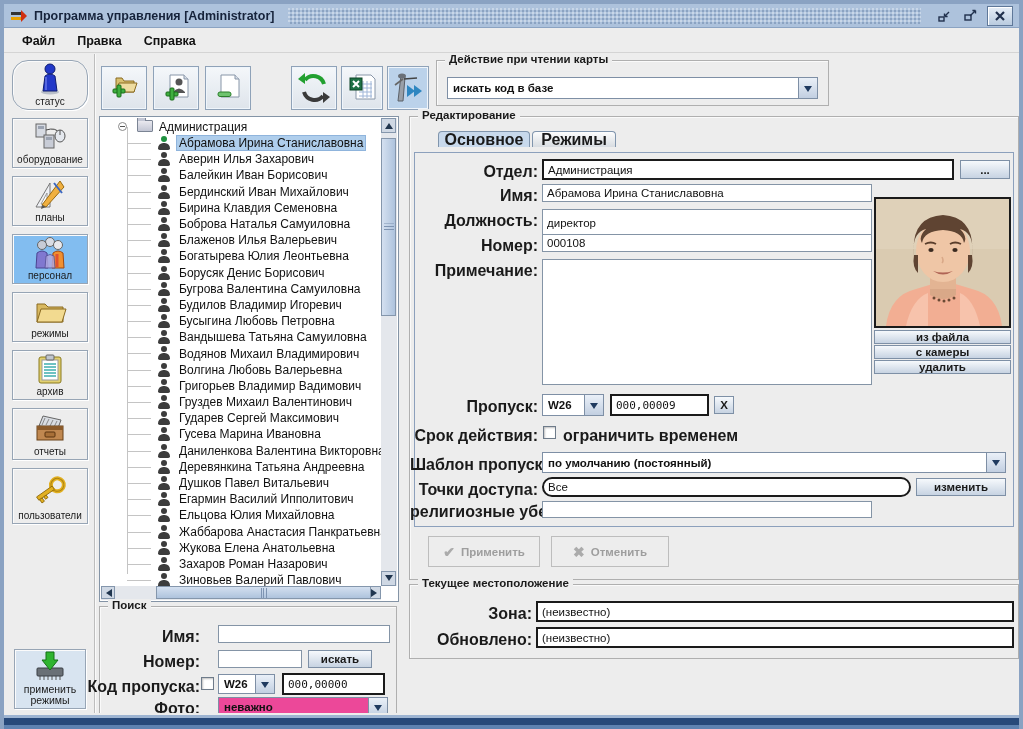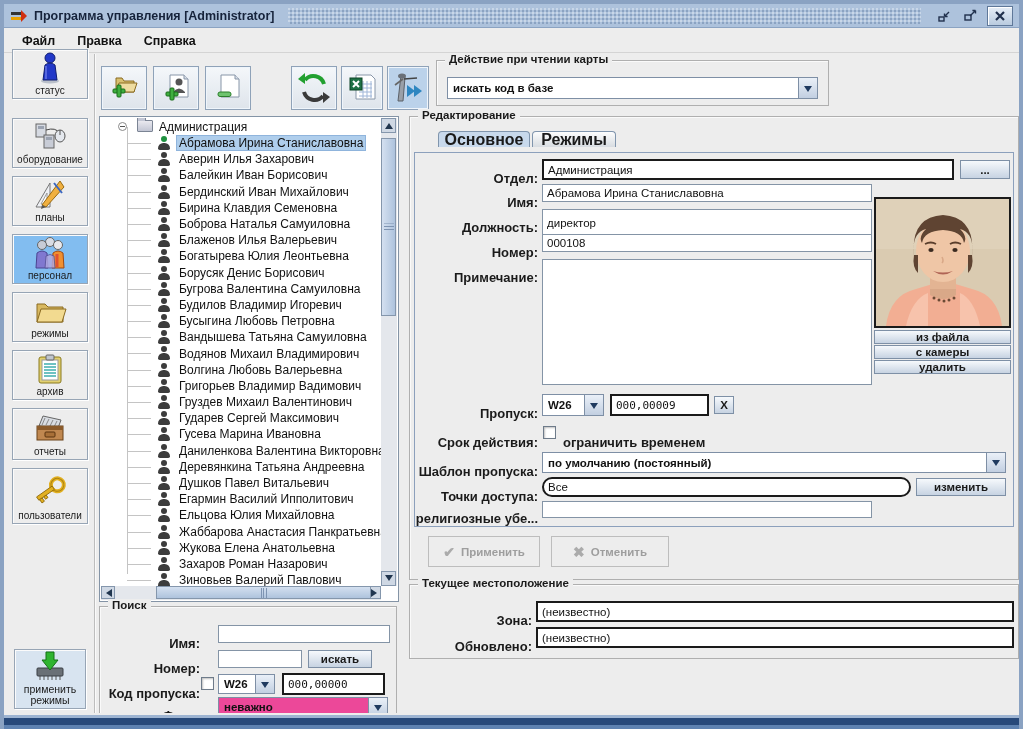--- a/index.html
+++ b/index.html
@@ -37,21 +37,21 @@
   
   .toolbtn{ position:absolute; top:62px; width:46px; height:44px;
     background:linear-gradient(#F4F7FA,#DEE4EB); border:1px solid #8FA2B8;
     box-shadow:inset 0 0 0 1px #EFF5FB; display:flex; align-items:center; justify-content:center;}
   .toolbtn.active{ background:#BBD2EA;}
   
   .gbox{ position:absolute; border:1px solid #AFAFAF; box-shadow:inset 1px 1px 0 #FAFAFA;}
   .gtitle{ position:absolute; top:-8px; left:8px; background:#EDEDED; padding:0 4px; font-size:11.5px;
     font-weight:bold; color:#1A1A1A; white-space:nowrap;}
   
-  .flabel{ position:absolute; font-size:13px; font-weight:bold; color:#1A1A1A; text-align:right; white-space:nowrap;margin-top:8px;}
+  .flabel{ position:absolute; font-size:16px; font-weight:bold; color:#1A1A1A; text-align:right; white-space:nowrap;}
   .field{ position:absolute; background:#fff; border:1px solid #8494A6; font-size:11.5px; color:#111;
     display:flex; align-items:center; padding:0 4px; overflow:hidden; white-space:nowrap;}
   .field.dark{ border:2px solid #1A1A1A;}
   .mono{ font-family:"DejaVu Sans Mono", monospace; font-size:11px;}
   .tarea{ position:absolute; background:#fff; border:1px solid #8494A6;}
   .btn{ position:absolute; background:linear-gradient(#F6F9FC,#C7D3E2); border:1px solid #7E90A6;
     font-size:11.5px; font-weight:bold; color:#1A1A1A; display:flex; align-items:center; justify-content:center; gap:6px;}
   .btn.disabled{ background:#EDEDED; border:1px solid #BDBDBD; color:#9E9E9E;}
   .combo{ position:absolute; display:flex; background:#fff; border:1px solid #7E8FA5; align-items:stretch;}
   .combo .cval{ flex:1; font-size:11.5px; font-weight:bold; color:#111; display:flex; align-items:center;
@@ -142,21 +142,21 @@
   </div>
 
   <div class="menubar">
     <span class="menu-item">Файл</span>
     <span class="menu-item">Правка</span>
     <span class="menu-item">Справка</span>
   </div>
 
   <div class="main-sep"></div>
 
-  <div class="navbtn" style="top:45px;height:50px;">
+  <div class="navbtn" style="top:56px;height:50px;border-radius:16px;">
     <span class="nicon">
       <svg width="30" height="32" viewBox="0 0 30 32">
           <ellipse cx="15" cy="29" rx="9" ry="2.5" fill="#B9BFC9"></ellipse>
           <circle cx="15" cy="6" r="5" fill="#2238C8" stroke="#101E70"></circle>
           <path d="M8 28 L10 13 Q15 9 20 13 L22 28 Z" fill="#2238C8" stroke="#101E70"></path>
           <path d="M11 14 L11 27" stroke="#5566E0" stroke-width="2"></path>
         </svg>
     </span>
     <span class="nlbl">статус</span>
   </div>

